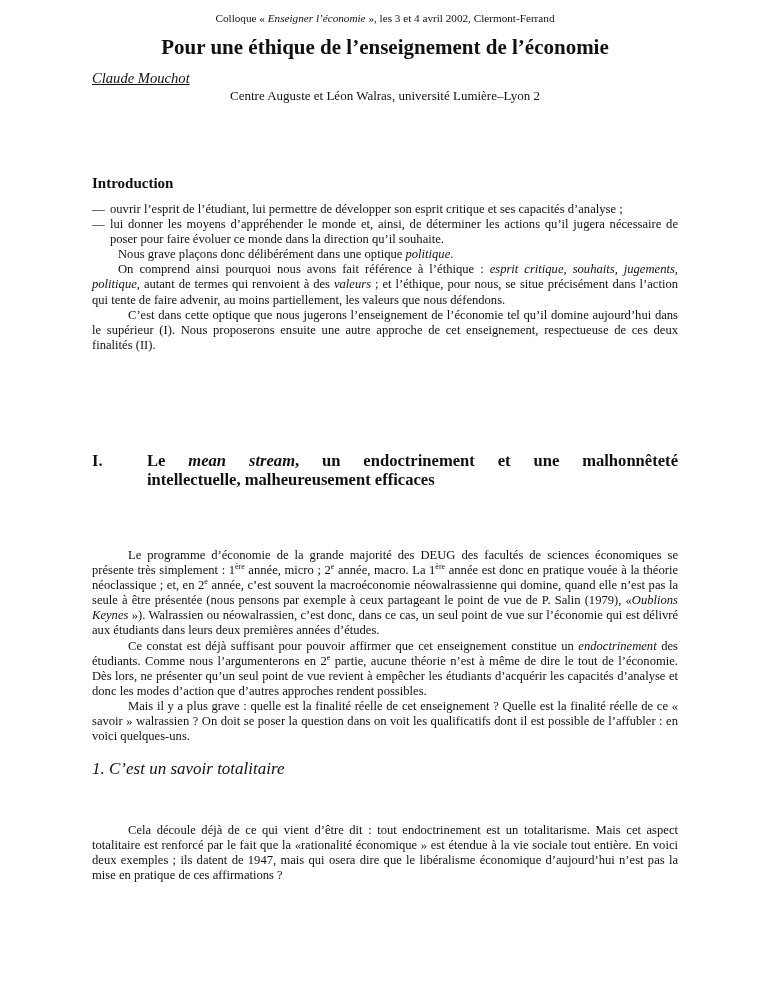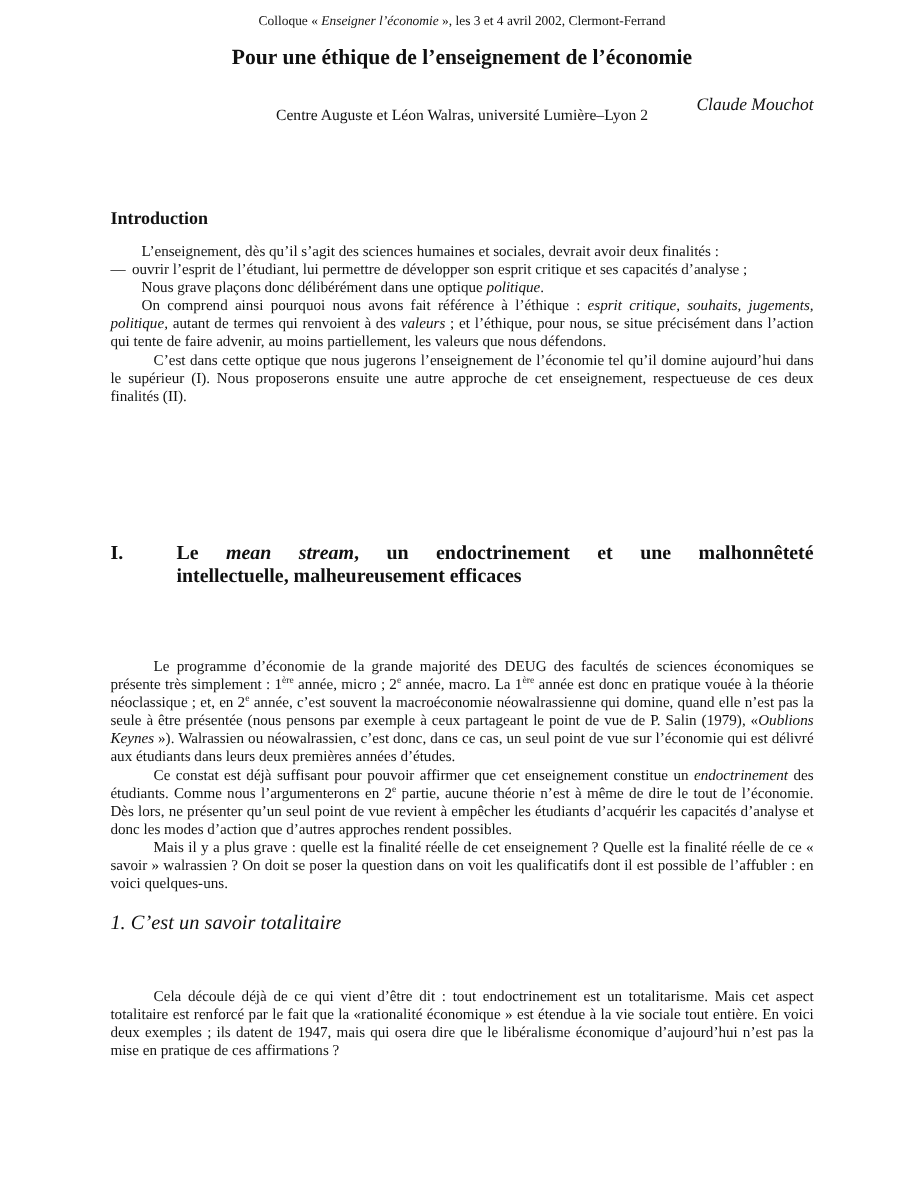--- a/index.html
+++ b/index.html
@@ -7,25 +7,25 @@
     width: 768px; height: 994px; overflow: hidden; position: relative;
     font-family: "Liberation Serif", serif; color: #111111;
   }
   .page { position: absolute; left: 92px; top: 0; width: 586px; }
   .header {
     position: absolute; top: 12px; left: 0; width: 586px; text-align: center;
     font-size: 11.2px; line-height: 13px;
   }
   .title {
     position: absolute; top: 35px; left: 0; width: 586px; text-align: center;
-    font-size: 18px; font-weight: bold; line-height: 24px; margin: 0;
+    font-size: 21px; font-weight: bold; line-height: 24px; margin: 0;
   }
   .author {
-    position: absolute; top: 80px; left: 0; width: 586px; text-align: right;
-    font-size: 14.6px; font-style: italic; line-height: 17px;
+    position: absolute; top: 70px; left: 0; width: 586px; text-align: left;
+    font-size: 14.6px; font-style: italic; line-height: 17px; text-decoration: underline;
   }
   .affil {
     position: absolute; top: 88px; left: 0; width: 586px; text-align: center;
     font-size: 13px; line-height: 16px;
   }
   .h-intro {
     position: absolute; top: 174px; left: 0; font-size: 15px; font-weight: bold; line-height: 18px; margin: 0;
   }
   .block { position: absolute; left: 0; width: 586px; font-size: 12.6px; line-height: 15.1px; }
   .block p { margin: 0; text-align: justify; }
@@ -54,22 +54,22 @@
 
   <div class="header"><span>Colloque « </span><em>Enseigner l’économie</em><span> », les 3 et 4 avril 2002, Clermont-Ferrand</span></div>
 
   <h1 class="title">Pour une éthique de l’enseignement de l’économie</h1>
   <div class="author">Claude Mouchot</div>
   <div class="affil">Centre Auguste et Léon Walras, université Lumière–Lyon 2</div>
 
   <h2 class="h-intro">Introduction</h2>
 
   <div class="block" style="top:202px">
-    <p class="small-indent last">L’enseignement, dès qu’il s’agit des sciences humaines et sociales, devrait avoir deux finalités :</p>
     <p class="dash last"><span class="mark">—</span><span>ouvrir l’esprit de l’étudiant, lui permettre de développer son esprit critique et ses capacités d’analyse ;</span></p>
+    <p class="dash last"><span class="mark">—</span><span>lui donner les moyens d’appréhender le monde et, ainsi, de déterminer les actions qu’il jugera nécessaire de poser pour faire évoluer ce monde dans la direction qu’il souhaite.</span></p>
     <p class="small-indent last"><span>Nous grave plaçons donc délibérément dans une optique </span><em>politique</em><span>.</span></p>
     <p class="small-indent last"><span>On comprend ainsi pourquoi nous avons fait référence à l’éthique : </span><em>esprit critique, souhaits, jugements, politique,</em><span> autant de termes qui renvoient à des </span><em>valeurs</em><span> ; et l’éthique, pour nous, se situe précisément dans l’action qui tente de faire advenir, au moins partiellement, les valeurs que nous défendons.</span></p>
     <p class="indent last">C’est dans cette optique que nous jugerons l’enseignement de l’économie tel qu’il domine aujourd’hui dans le supérieur (I). Nous proposerons ensuite une autre approche de cet enseignement, respectueuse de ces deux finalités (II).</p>
   </div>
 
   <h2 class="h-part">
     <span class="num">I.</span>
     <span class="txt">
       <span class="line1"><span>Le </span><em>mean stream</em><span>, un endoctrinement et une malhonnêteté</span></span>
       <span>intellectuelle, malheureusement efficaces</span>

